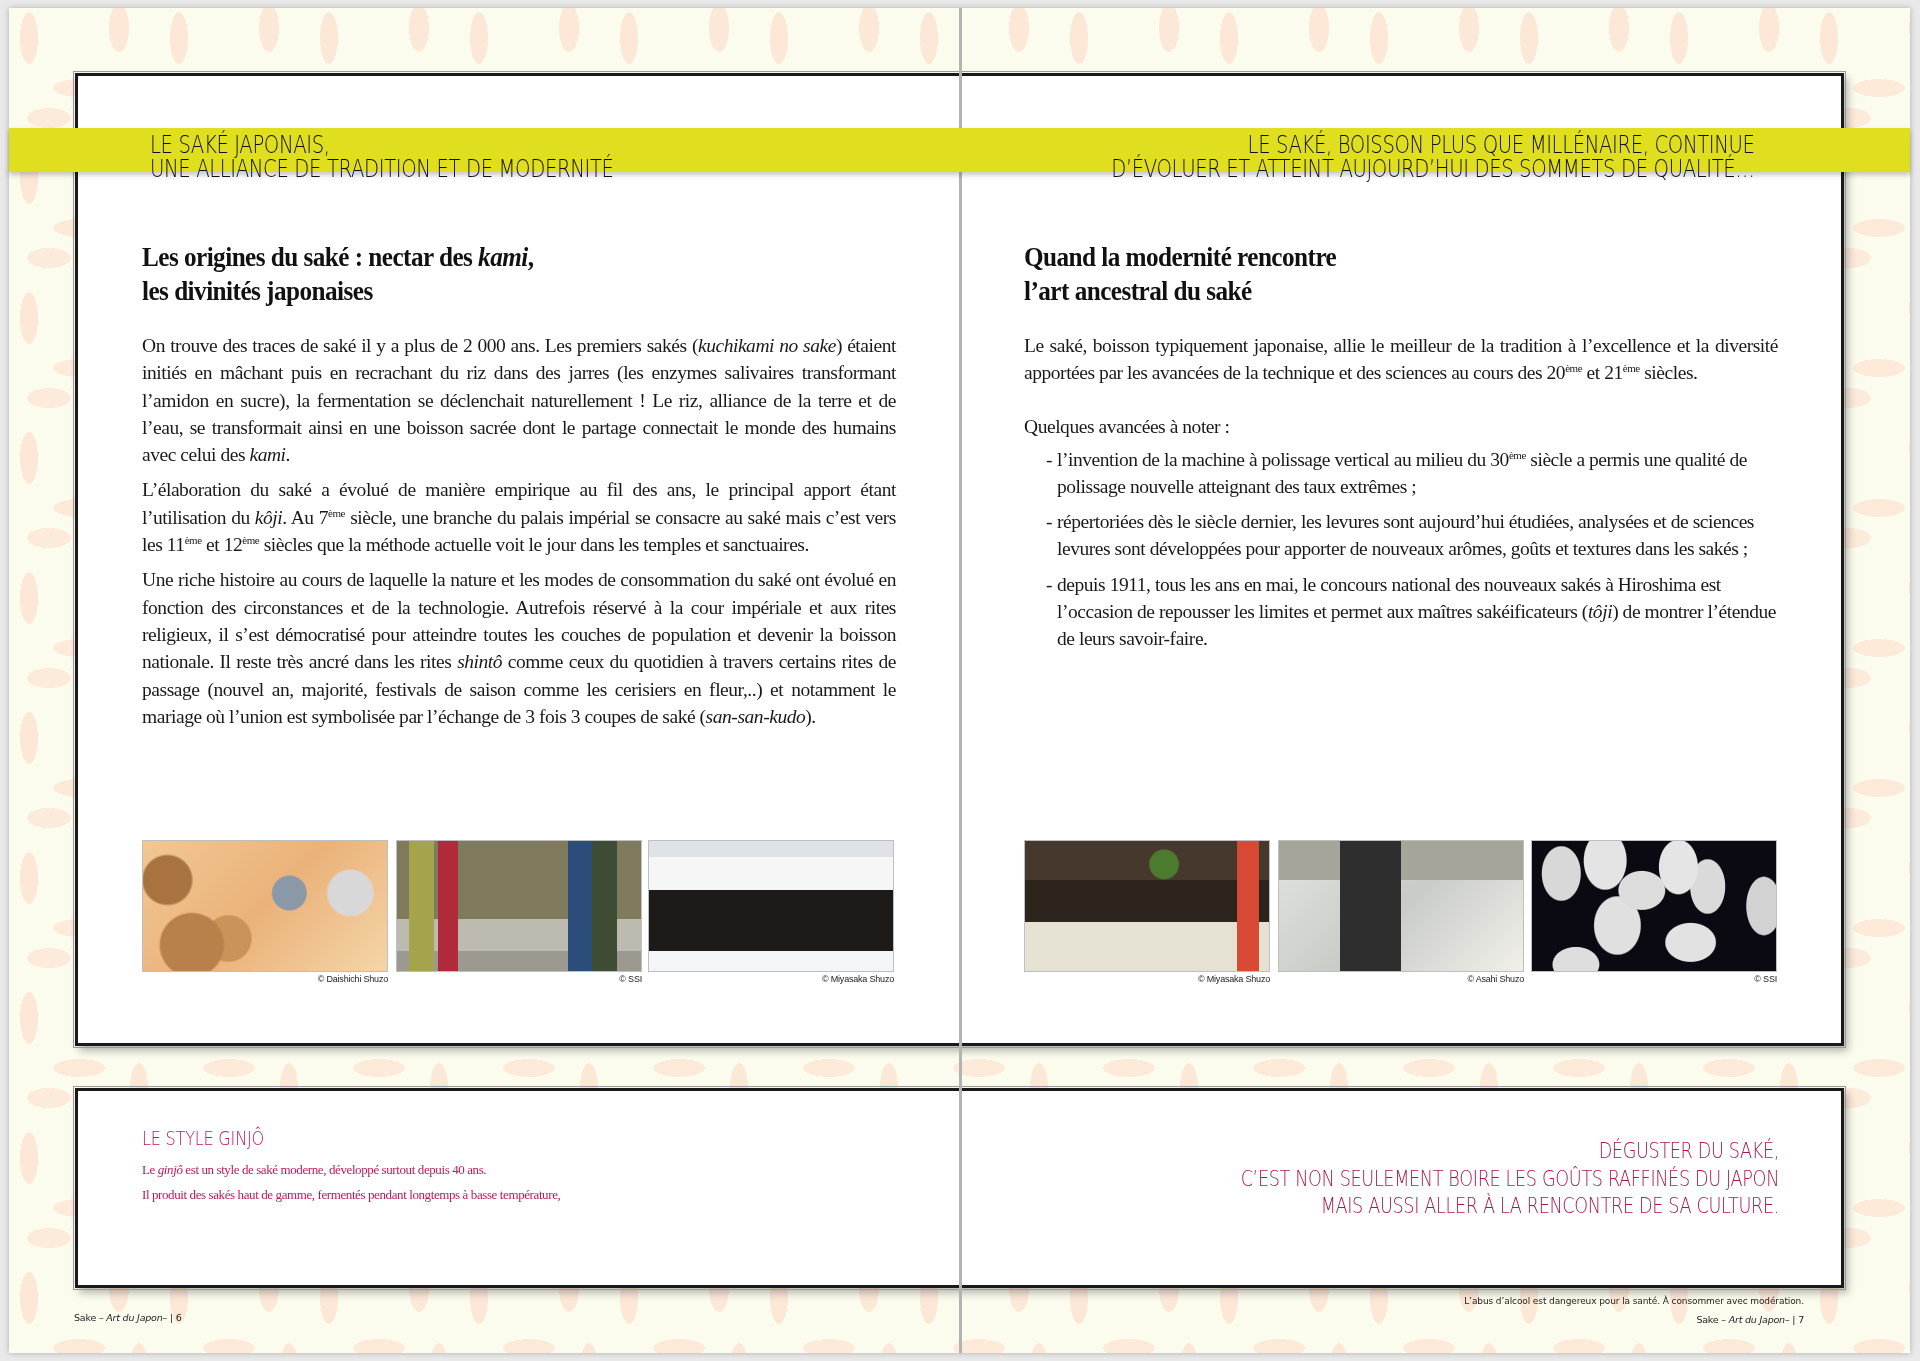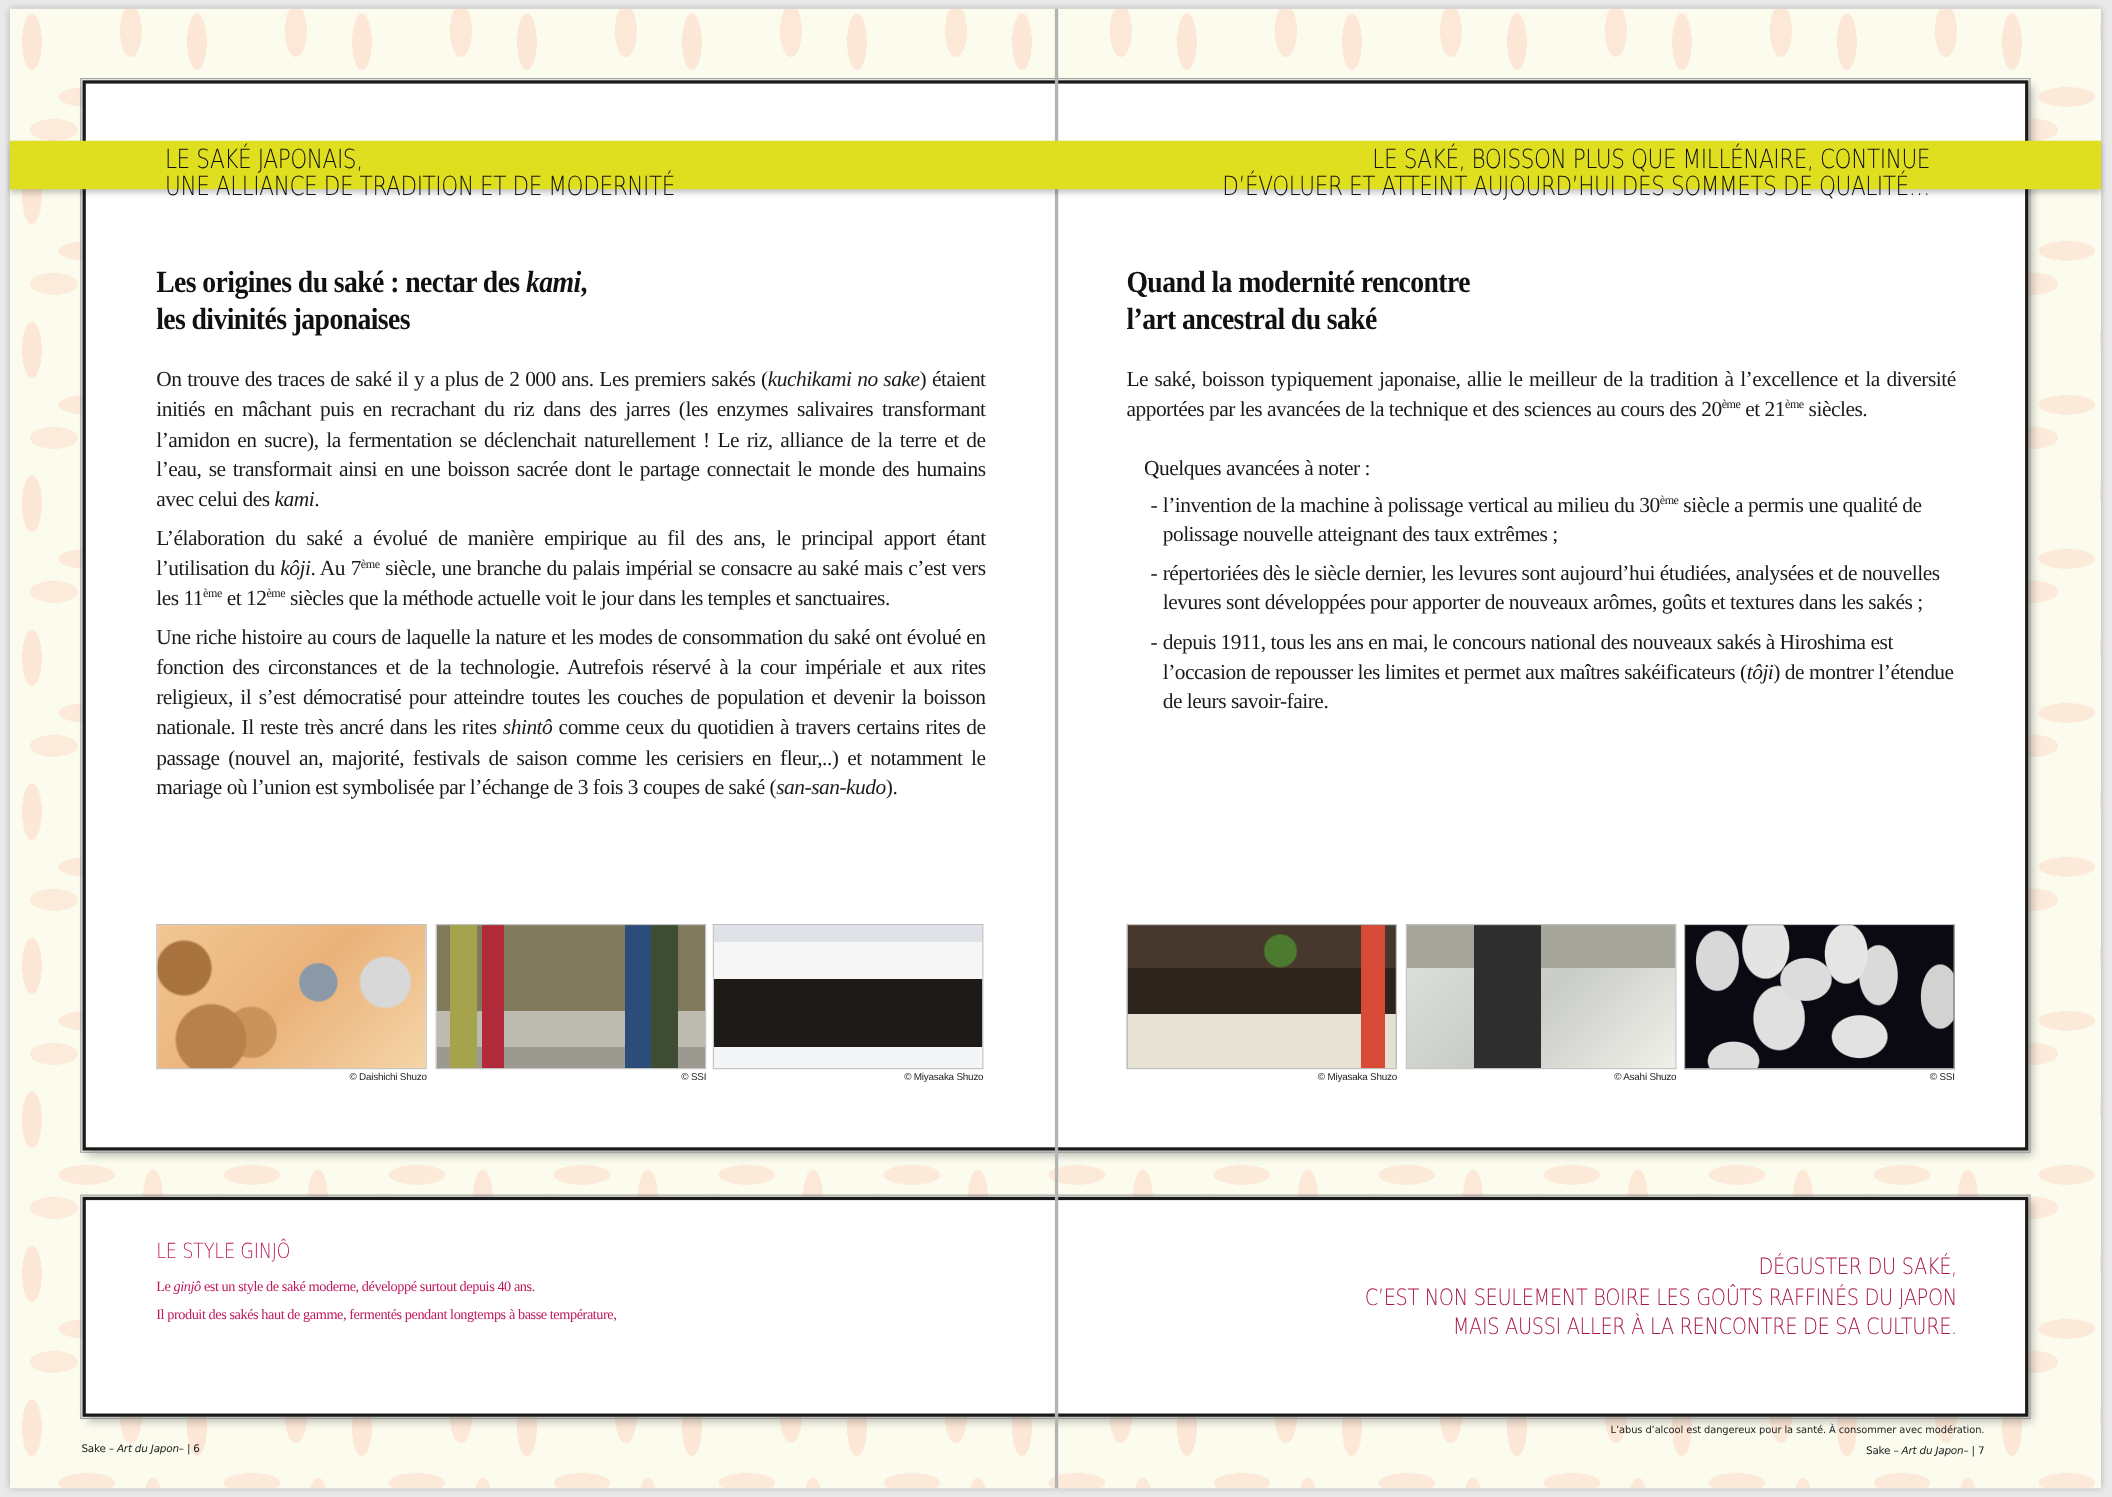--- a/index.html
+++ b/index.html
@@ -61,21 +61,21 @@
     width: 111%;
   }
   h2 i { font-style: italic; }
   .para {
     font-size: 19.5px; line-height: 27.3px;
     text-align: justify; letter-spacing: -0.45px;
     margin-bottom: 8px;
   }
   .para i { font-style: italic; }
   sup { font-size: 11px; vertical-align: 7px; line-height: 0; }
-  .lead-label { font-size: 19.5px; line-height: 27px; letter-spacing: -0.45px; margin-top: 26px; margin-bottom: 6px; margin-left: 16px; }
+  .lead-label { font-size: 19.5px; line-height: 27px; letter-spacing: -0.45px; margin-top: 26px; margin-bottom: 6px; }
   .bullets { list-style: none; }
   .bullet {
     font-size: 19.5px; line-height: 27.3px; letter-spacing: -0.45px;
     padding-left: 33px; text-indent: -11px; margin-bottom: 8px;
     margin-left: 0px;
   }
   .bullet .dash { display: inline-block; width: 11px; text-indent: 0; }
 
   .photos { position: absolute; top: 840px; height: 150px; z-index: 7; }
   .photo-left { left: 142px; }
@@ -217,21 +217,21 @@
   </h2>
   <p class="para">
     <span>Le saké, boisson typiquement japonaise, allie le meilleur de la tradition à l’excellence et la diversité apportées par les avancées de la technique et des sciences au cours des 20</span><sup>ème</sup><span> et 21</span><sup>ème</sup><span> siècles.</span>
   </p>
   <p class="lead-label">Quelques avancées à noter :</p>
   <ul class="bullets">
     <li class="bullet">
       <span class="dash">-</span><span>l’invention de la machine à polissage vertical au milieu du 30</span><sup>ème</sup><span> siècle a permis une qualité de polissage nouvelle atteignant des taux extrêmes ;</span>
     </li>
     <li class="bullet">
-      <span class="dash">-</span><span>répertoriées dès le siècle dernier, les levures sont aujourd’hui étudiées, analysées et de nouvelles levures sont développées pour apporter de nouveaux arômes, goûts et textures dans les sakés ;</span>
+      <span class="dash">-</span><span>répertoriées dès le siècle dernier, les levures sont aujourd’hui étudiées, analysées et de sciences levures sont développées pour apporter de nouveaux arômes, goûts et textures dans les sakés ;</span>
     </li>
     <li class="bullet">
       <span class="dash">-</span><span>depuis 1911, tous les ans en mai, le concours national des nouveaux sakés à Hiroshima est l’occasion de repousser les limites et permet aux maîtres sakéificateurs (</span><i>tôji</i><span>) de montrer l’étendue de leurs savoir-faire.</span>
     </li>
   </ul>
 </section>
 
 <div class="photos photo-right">
   <div class="photo ph-brewery" style="left:0"></div>
   <div class="caption" style="left:0">© Miyasaka Shuzo</div>

